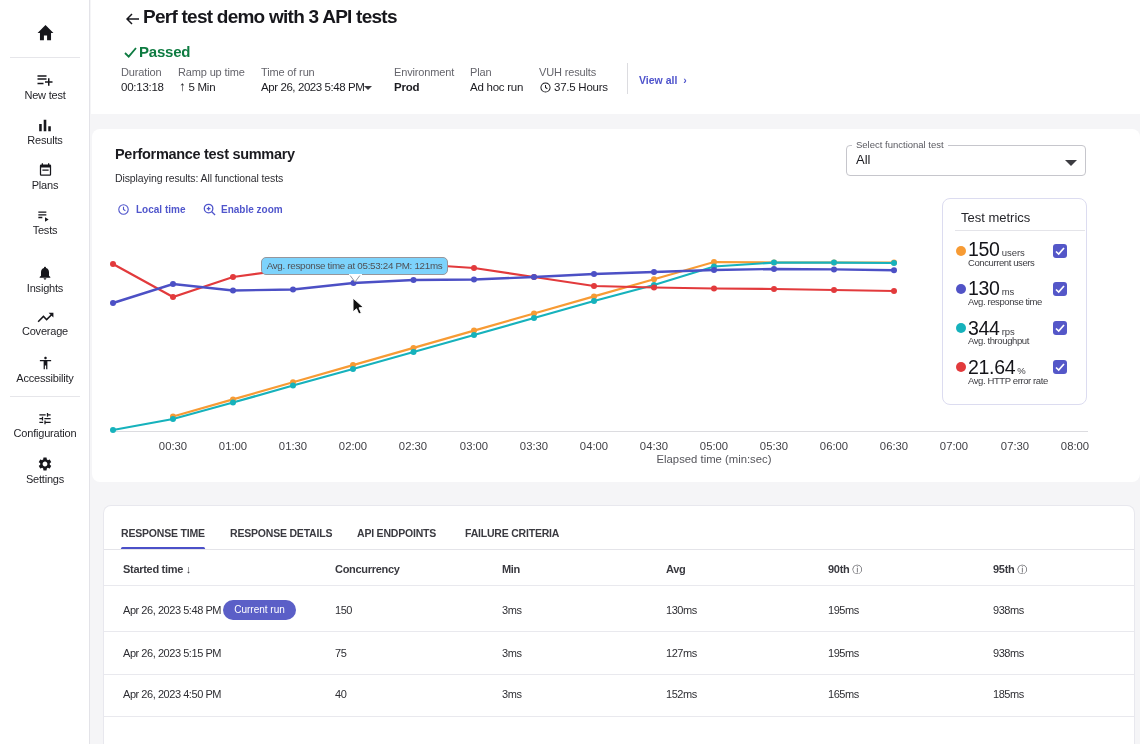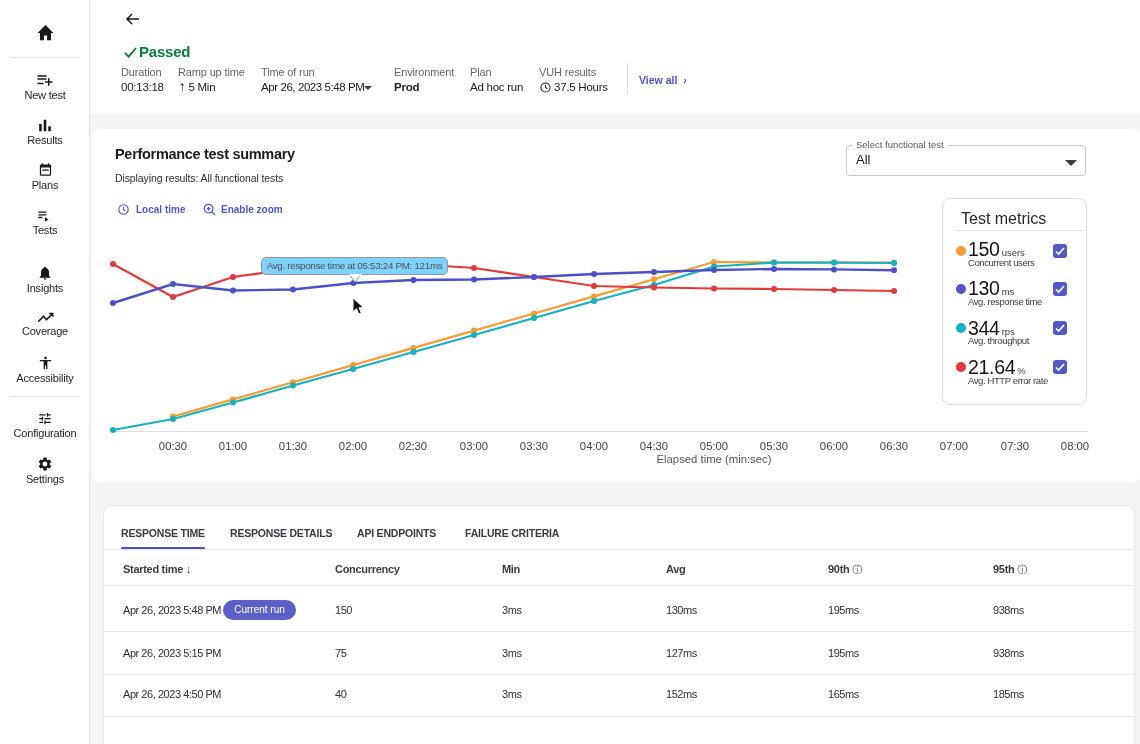--- a/index.html
+++ b/index.html
@@ -31,21 +31,21 @@
   #runsbox b { color:#1b1b20; }
 
   
   #selbox { left:754px; top:16px; width:240px; height:31px; border:1px solid #c6c6cc; border-radius:4px; background:#fff; }
   #sellabel { left:760px; top:9.5px; font-size:9.5px; color:#5a5a61; background:#fff; padding:0 4px; }
   #selval { left:764px; top:23px; font-size:13px; color:#1b1b20; }
   #selarrow { left:973px; top:31px; width:0; height:0; border-left:6px solid transparent; border-right:6px solid transparent; border-top:6px solid #3c3c41; }
 
   
   #metrics { left:850px; top:69px; width:145px; height:207px; background:#fff; border:1px solid #dcdcf0; border-radius:8px; }
-  #mtitle { left:18px; top:10.5px; font-size:16px; color:#26262b; position:absolute; }
+  #mtitle { left:18px; top:10.5px; font-size:13px; color:#26262b; position:absolute; }
   #mdiv { position:absolute; left:12px; right:1px; top:31px; border-top:1px solid #e4e4e9; }
   .mdot { position:absolute; left:12.5px; width:10px; height:10px; border-radius:50%; }
   .mnum { position:absolute; left:25px; font-size:19.5px; color:#141419; letter-spacing:-0.3px; }
   .mnum span { font-size:9.5px; color:#3c3c41; letter-spacing:0; }
   .mlab { position:absolute; left:25px; font-size:9.5px; color:#3c3c41; letter-spacing:-0.4px; }
   .mcb { position:absolute; left:110px; width:14px; height:14px; background:#5457c8; border-radius:3px; }
   .mcb svg { position:absolute; left:2px; top:2.7px; }
 
   
   #tooltip { left:169px; top:128px; width:187px; height:18px; background:#7dd3fc; border:1px solid #96969c; border-radius:5px;
@@ -64,20 +64,21 @@
            color:#fff; font-size:10px; line-height:20px; text-align:center; }
 </style>
 </head>
 <body>
 <div id="page">
 
   <div class="abs" id="header"></div>
   <svg class="abs" style="left:126px;top:13px" width="14" height="12" viewBox="0 0 14 12" fill="none" stroke="#17171c" stroke-width="1.5">
       <path d="M13 6H1.5M6 1 1 6l5 5"></path>
     </svg>
+  <div class="abs" id="title">Perf test demo with 3 API tests</div>
   <svg class="abs" style="left:124px;top:47px" width="13" height="11" viewBox="0 0 13 11" fill="none" stroke="#0e7b41" stroke-width="1.8">
       <path d="M1 6 4.7 9.7 12 1"></path>
     </svg>
   <div class="abs" id="passed">Passed</div>
 
   <div class="statlabel" style="left:121px">Duration</div>
   <div class="statvalue" style="left:121px">00:13:18</div>
   <div class="statlabel" style="left:178px">Ramp up time</div>
   <div class="statvalue" style="left:179px"><span style="font-size:13.5px;line-height:11px">↑</span> 5 Min</div>
   <div class="statlabel" style="left:261px">Time of run</div>

